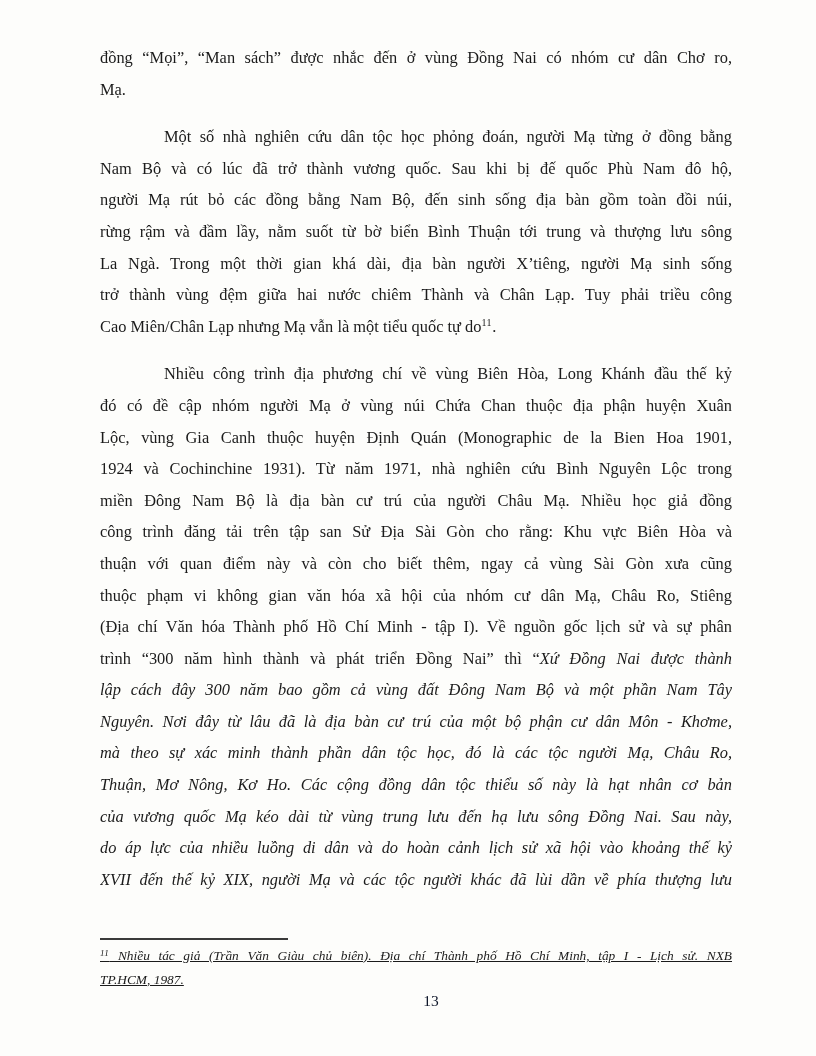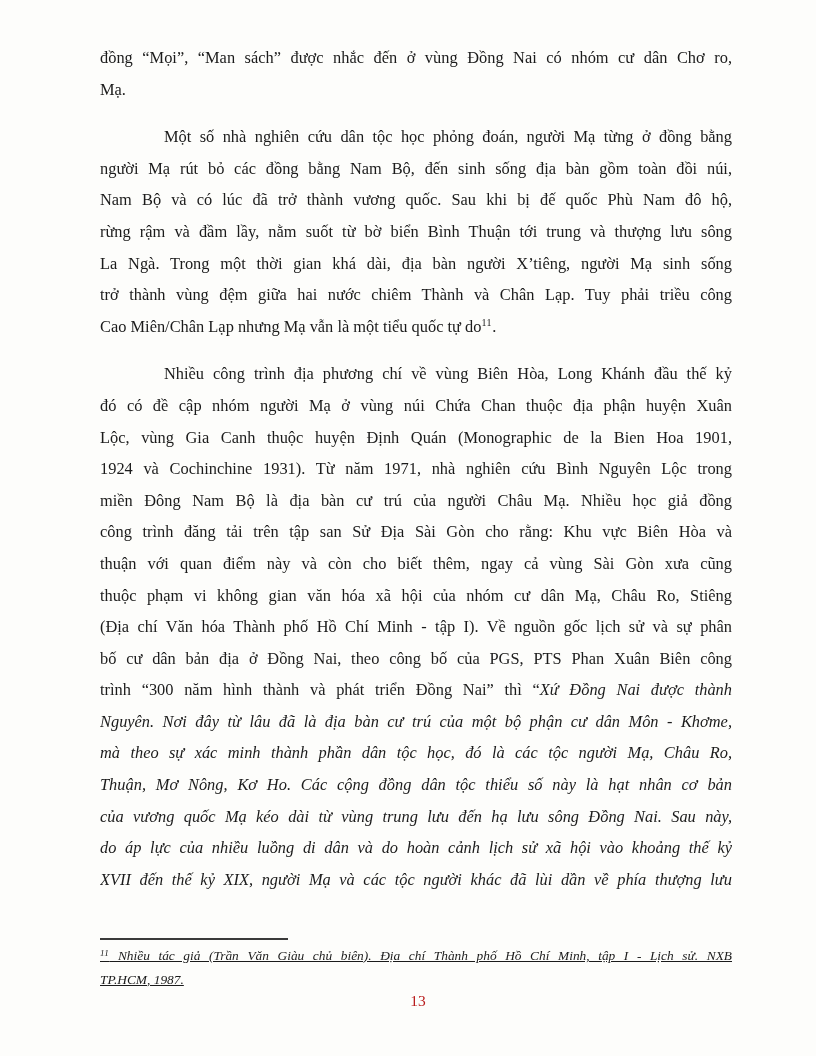--- a/index.html
+++ b/index.html
@@ -60,54 +60,54 @@
     font-size: 13.4px;
     line-height: 22.5px;
     overflow: hidden;
   }
   .fnline .sup {
     font-size: 9px;
     top: -4px;
   }
   .page-number {
     position: absolute;
-    left: 102px;
+    left: 115px;
     width: 632px;
     top: 992px;
     text-align: center;
     font-size: 15.5px;
-    color: #b91c1c;
+    color: #0f172a;
   }
 </style>
 </head>
 <body>
 
 <div class="page">
 
   <div class="body-text">
       <div class="bodyline fill"><span>đồng “Mọi”, “Man sách” được nhắc đến ở vùng Đồng Nai có nhóm cư dân Chơ ro,</span></div>
       <div class="bodyline"><span>Mạ.</span></div>
       <div class="bodyline indent fill"><span>Một số nhà nghiên cứu dân tộc học phỏng đoán, người Mạ từng ở đồng bằng</span></div>
+      <div class="bodyline fill"><span>Nam Bộ và có lúc đã trở thành vương quốc. Sau khi bị đế quốc Phù Nam đô hộ,</span></div>
       <div class="bodyline fill"><span>người Mạ rút bỏ các đồng bằng Nam Bộ, đến sinh sống địa bàn gồm toàn đồi núi,</span></div>
-      <div class="bodyline fill"><span>Nam Bộ và có lúc đã trở thành vương quốc. Sau khi bị đế quốc Phù Nam đô hộ,</span></div>
       <div class="bodyline fill"><span>rừng rậm và đầm lầy, nằm suốt từ bờ biển Bình Thuận tới trung và thượng lưu sông</span></div>
       <div class="bodyline fill"><span>La Ngà. Trong một thời gian khá dài, địa bàn người X’tiêng, người Mạ sinh sống</span></div>
       <div class="bodyline fill"><span>trở thành vùng đệm giữa hai nước chiêm Thành và Chân Lạp. Tuy phải triều công</span></div>
       <div class="bodyline"><span>Cao Miên/Chân Lạp nhưng Mạ vẫn là một tiểu quốc tự do</span><span class="sup">11</span><span>.</span></div>
       <div class="bodyline indent fill"><span>Nhiều công trình địa phương chí về vùng Biên Hòa, Long Khánh đầu thế kỷ</span></div>
       <div class="bodyline fill"><span>đó có đề cập nhóm người Mạ ở vùng núi Chứa Chan thuộc địa phận huyện Xuân</span></div>
       <div class="bodyline fill"><span>Lộc, vùng Gia Canh thuộc huyện Định Quán (Monographic de la Bien Hoa 1901,</span></div>
       <div class="bodyline fill"><span>1924 và Cochinchine 1931). Từ năm 1971, nhà nghiên cứu Bình Nguyên Lộc trong</span></div>
       <div class="bodyline fill"><span>miền Đông Nam Bộ là địa bàn cư trú của người Châu Mạ. Nhiều học giả đồng</span></div>
       <div class="bodyline fill"><span>công trình đăng tải trên tập san Sử Địa Sài Gòn cho rằng: Khu vực Biên Hòa và</span></div>
       <div class="bodyline fill"><span>thuận với quan điểm này và còn cho biết thêm, ngay cả vùng Sài Gòn xưa cũng</span></div>
       <div class="bodyline fill"><span>thuộc phạm vi không gian văn hóa xã hội của nhóm cư dân Mạ, Châu Ro, Stiêng</span></div>
       <div class="bodyline fill"><span>(Địa chí Văn hóa Thành phố Hồ Chí Minh - tập I). Về nguồn gốc lịch sử và sự phân</span></div>
-      <div class="bodyline fill"><span>bố cư dân bản địa ở Đồng Nai, theo công bố của PGS, PTS Phan Xuân Biên công</span></div>
       <div class="bodyline fill"><span>trình “300 năm hình thành và phát triển Đồng Nai” thì “</span><span class="it">Xứ Đồng Nai được thành</span></div>
+      <div class="bodyline fill"><span class="it">lập cách đây 300 năm bao gồm cả vùng đất Đông Nam Bộ và một phần Nam Tây</span></div>
       <div class="bodyline fill"><span class="it">Nguyên. Nơi đây từ lâu đã là địa bàn cư trú của một bộ phận cư dân Môn - Khơme,</span></div>
       <div class="bodyline fill"><span class="it">mà theo sự xác minh thành phần dân tộc học, đó là các tộc người Mạ, Châu Ro,</span></div>
       <div class="bodyline fill"><span class="it">Thuận, Mơ Nông, Kơ Ho. Các cộng đồng dân tộc thiểu số này là hạt nhân cơ bản</span></div>
       <div class="bodyline fill"><span class="it">của vương quốc Mạ kéo dài từ vùng trung lưu đến hạ lưu sông Đồng Nai. Sau này,</span></div>
       <div class="bodyline fill"><span class="it">do áp lực của nhiều luồng di dân và do hoàn cảnh lịch sử xã hội vào khoảng thế kỷ</span></div>
       <div class="bodyline fill"><span class="it">XVII đến thế kỷ XIX, người Mạ và các tộc người khác đã lùi dần về phía thượng lưu</span></div>
     </div>
 
   <div class="footnote-area">
     <div class="fn-rule"></div>

